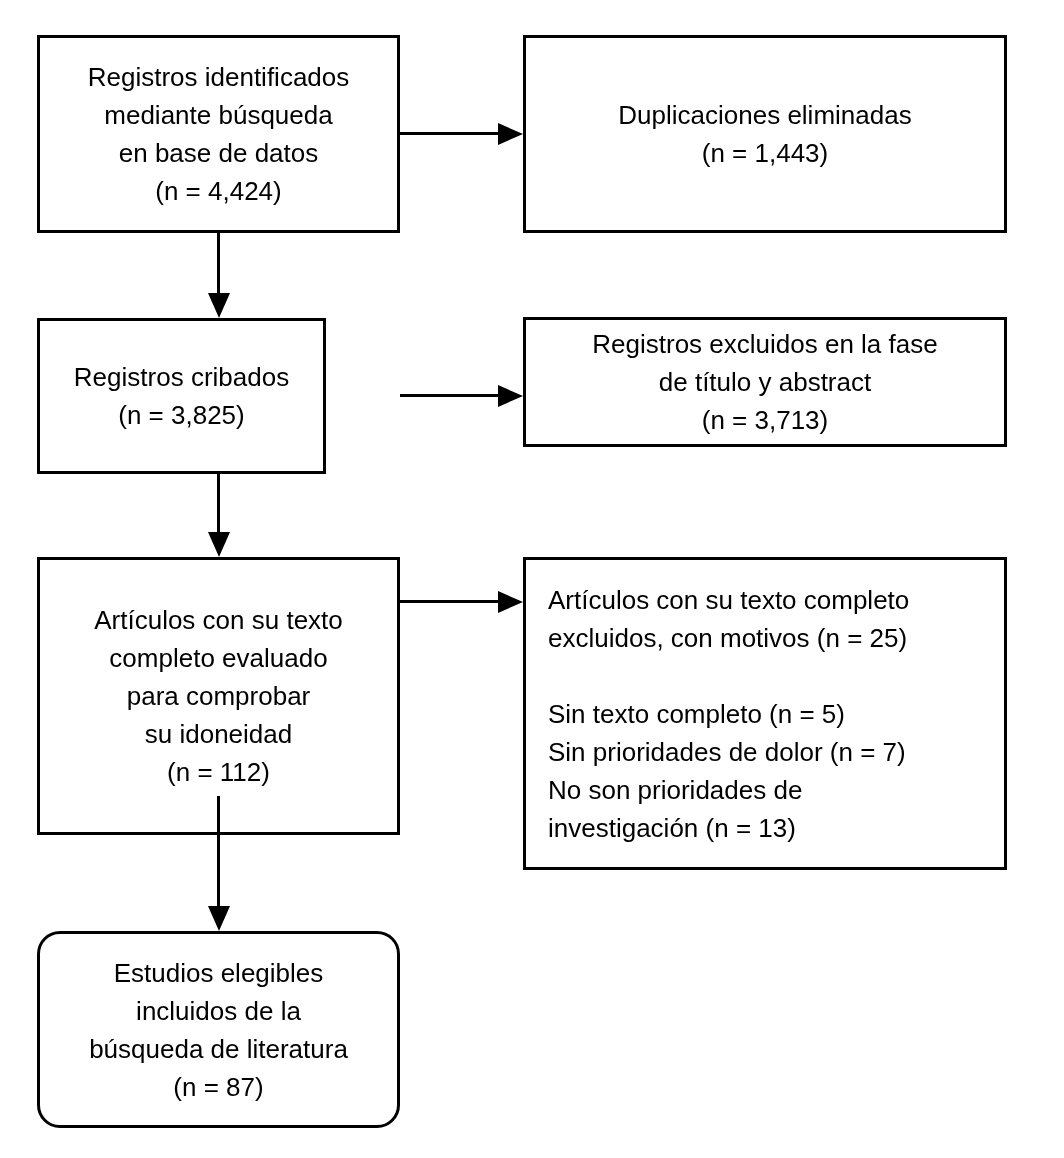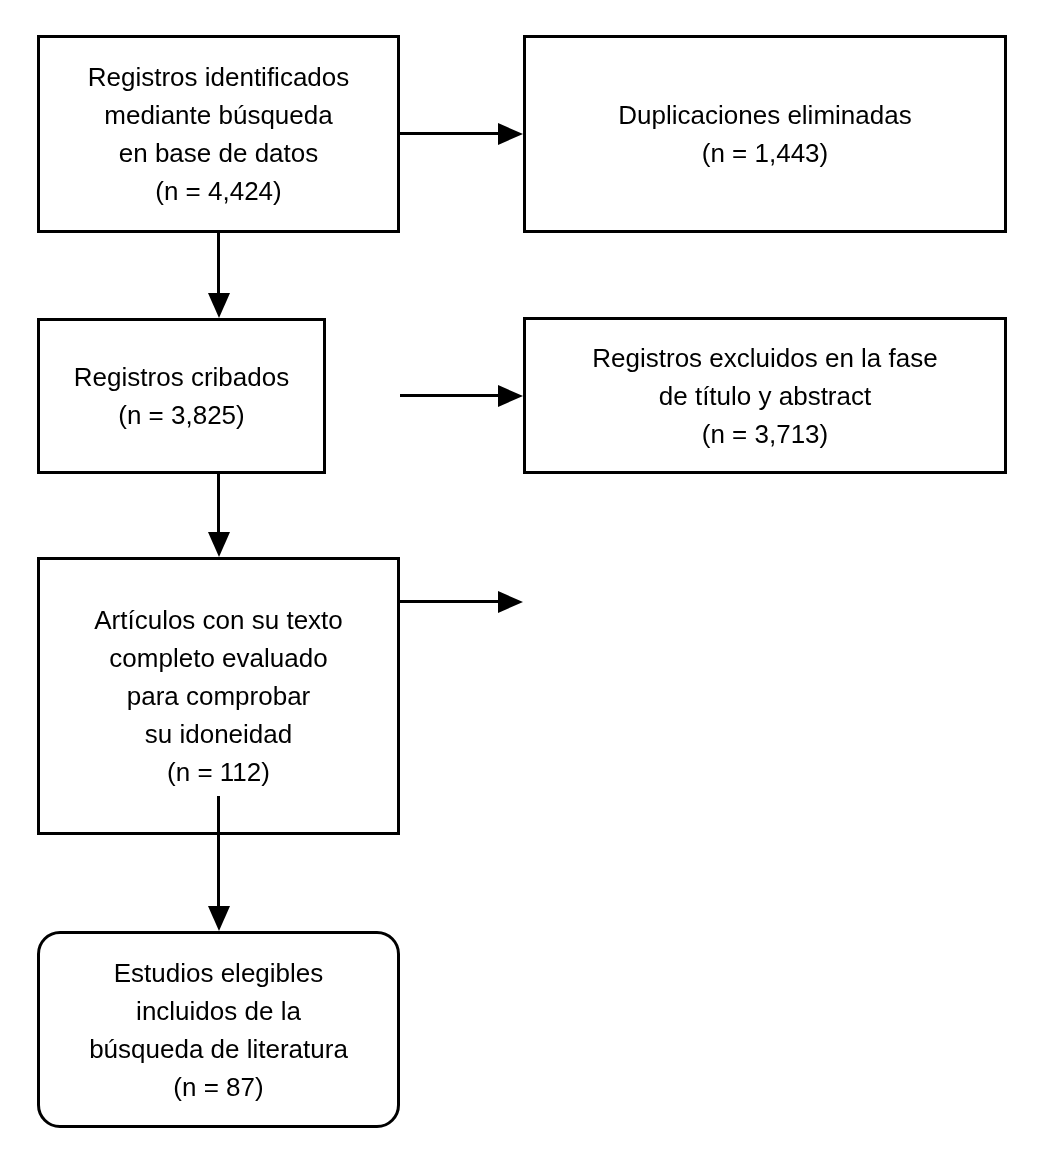--- a/index.html
+++ b/index.html
@@ -28,21 +28,21 @@
     line-height: 38px;
     white-space: pre-line;
   }
   
   #box-identified   { left: 37px;  top: 35px;  width: 363px; height: 198px; }
   #box-screened     { left: 37px;  top: 318px; width: 289px; height: 156px; }
   #box-fulltext     { left: 37px;  top: 557px; width: 363px; height: 278px; }
   #box-included     { left: 37px;  top: 931px; width: 363px; height: 197px; border-radius: 23px; }
   
   #box-duplicates   { left: 523px; top: 35px;  width: 484px; height: 198px; }
-  #box-excluded-ta  { left: 523px; top: 317px; width: 484px; height: 157px; }
+  #box-excluded-ta  { left: 523px; top: 317px; width: 484px; height: 130px; }
   #box-excluded-ft  {
     left: 523px; top: 557px; width: 484px; height: 313px;
     justify-content: flex-start;
     text-align: left;
     padding-left: 22px;
     padding-right: 10px;
   }
   
   .stem {
     position: absolute;
@@ -101,20 +101,27 @@
 búsqueda de literatura
 (n = 87)</div>
 
   <div class="box" id="box-duplicates">Duplicaciones eliminadas
 (n = 1,443)</div>
 
   <div class="box" id="box-excluded-ta">Registros excluidos en la fase
 de título y abstract
 (n = 3,713)</div>
 
+  <div class="box" id="box-excluded-ft">Artículos con su texto completo
+excluidos, con motivos (n = 25)
+
+Sin texto completo (n = 5)
+Sin prioridades de dolor (n = 7)
+No son prioridades de
+investigación (n = 13)</div>
 
   <div>
     <div class="stem" id="arrow-v1-stem"></div>
     <div class="head-down" id="arrow-v1-head"></div>
   </div>
 
   <div>
     <div class="stem" id="arrow-v2-stem"></div>
     <div class="head-down" id="arrow-v2-head"></div>
   </div>

